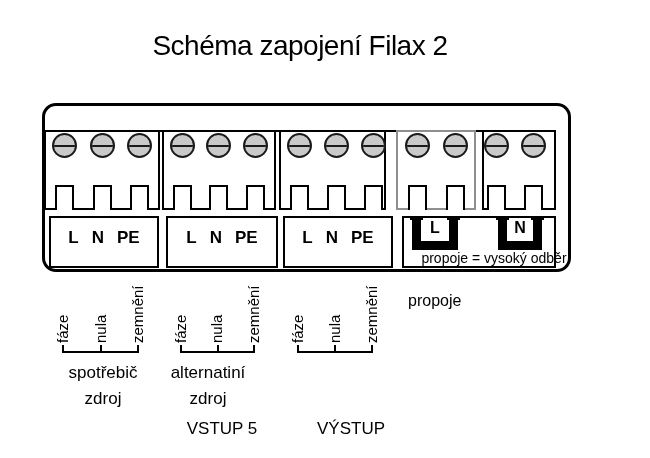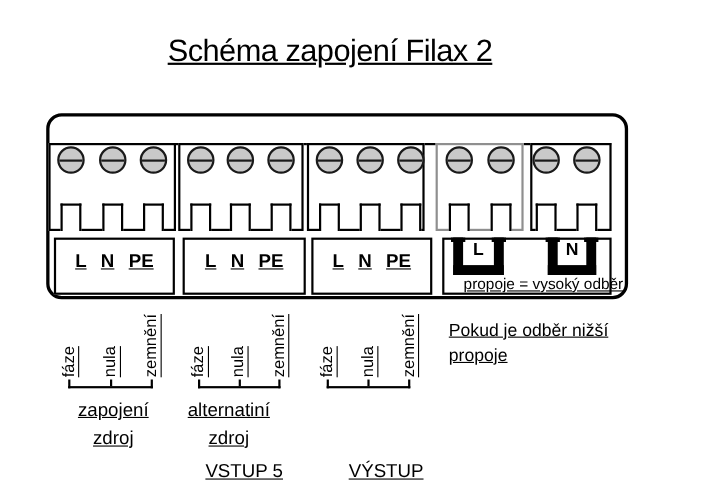--- a/index.html
+++ b/index.html
@@ -2,21 +2,21 @@
 <html><head>
 <meta charset="utf-8">
 <style>
   html,body{margin:0;padding:0;background:#fff;}
   .stage{
     position:relative;width:650px;height:458px;background:#ffffff;
     font-family:"Liberation Sans","DejaVu Sans",sans-serif;color:#000;
     overflow:hidden;
   }
   .stage *{box-sizing:border-box;}
-  .abs{position:absolute;text-decoration:underline;}
+  .abs{position:absolute;}
 
   .title{left:0;top:30px;width:600px;text-align:center;font-size:28px;letter-spacing:-0.5px;}
 
   .device{left:42px;top:103px;width:529px;height:169px;border:3px solid #000;border-radius:14px;background:#fff;}
 
   .strip-line{left:44px;top:130px;width:512px;height:2px;background:#000;}
 
   .tgroup{top:130px;height:80px;border:2px solid #000;background:#fff;}
   .tg1{left:44px;width:116px;}
   .tg2{left:162px;width:114px;}
@@ -163,29 +163,28 @@
   <div class="abs wire-label" style="left:245px">zemnění</div>
   <div class="abs wire-label" style="left:289px">fáze</div>
   <div class="abs wire-label" style="left:326px">nula</div>
   <div class="abs wire-label" style="left:363px">zemnění</div>
 
   <div class="abs bracket br1"></div>
   <div class="abs bracket br2"></div>
   <div class="abs bracket br3"></div>
 
   <div class="abs gname gn1">
-    <span>zapojení</span>
+    <span>spotřebič</span>
     <span>zdroj</span>
   </div>
   <div class="abs gname gn2">
     <span>alternatiní</span>
     <span>zdroj</span>
   </div>
 
   <div class="abs port pt2">VSTUP 5</div>
   <div class="abs port pt3">VÝSTUP</div>
 
   <div class="abs usage-note">
-    <span>Pokud je odběr nižší</span>
     <span>propoje</span>
   </div>
 
 </div>
 
 </body></html>

